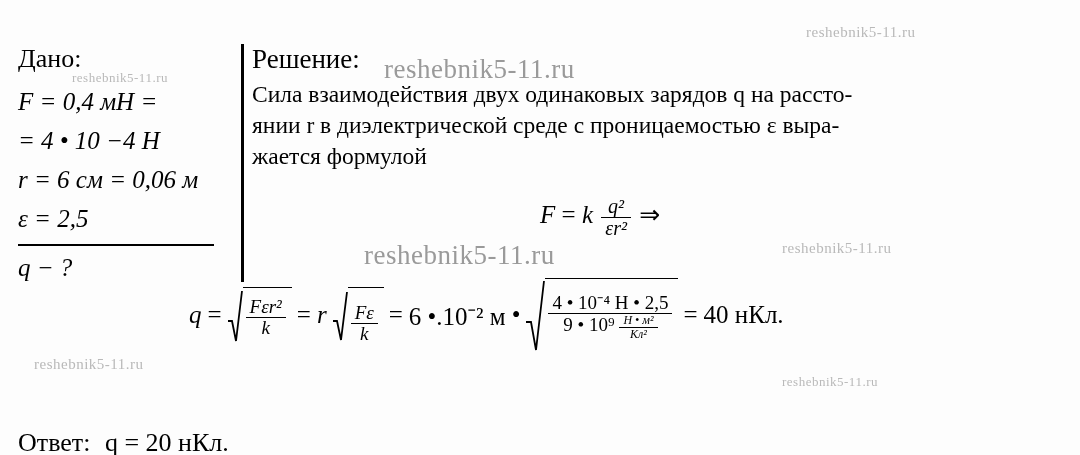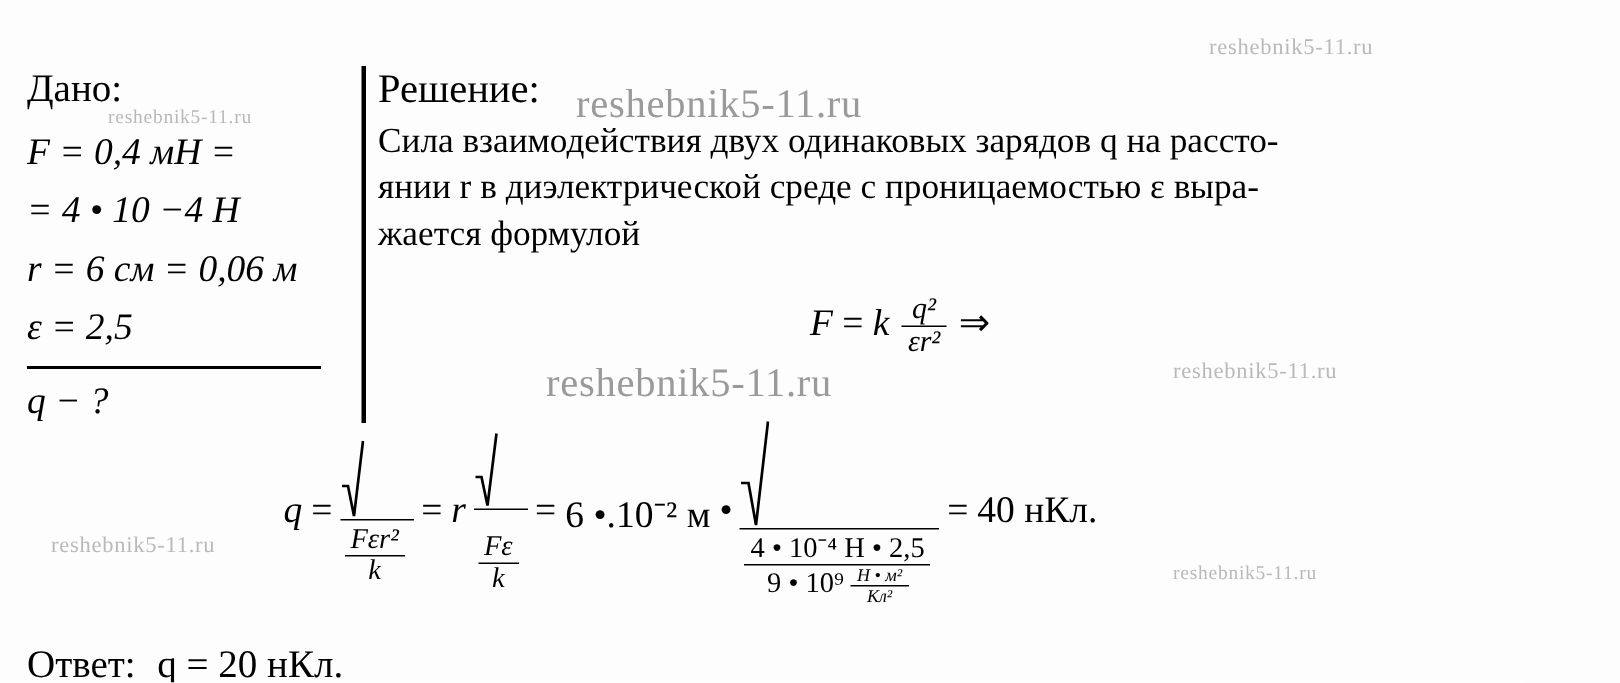--- a/index.html
+++ b/index.html
@@ -147,21 +147,20 @@
     display: flex;
     align-items: center;
   }
   #formula2 .tok { margin: 0 3px; }
 
   
   .radical {
     display: inline-flex;
     align-items: stretch;
     margin: 0 2px;
-    flex-direction: column;
   }
   .radical .sign {
     font-size: 1em;
     display: flex;
     align-items: center;
   }
   .radical .body {
     border-top: 1.6px solid #000;
     padding: 2px 6px 0 3px;
     display: flex;

